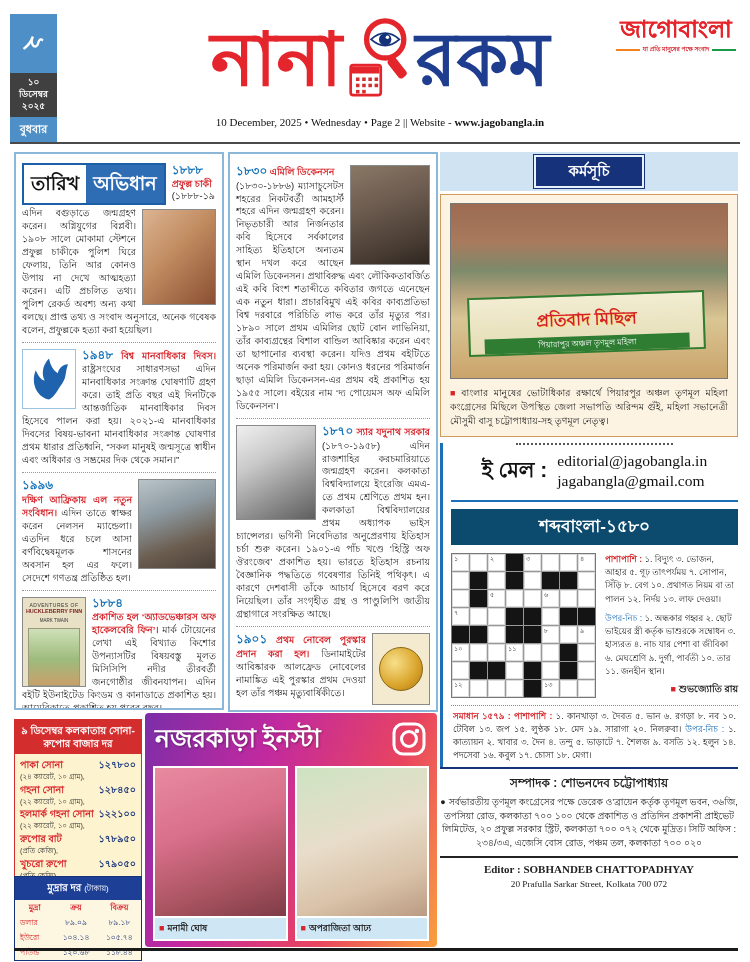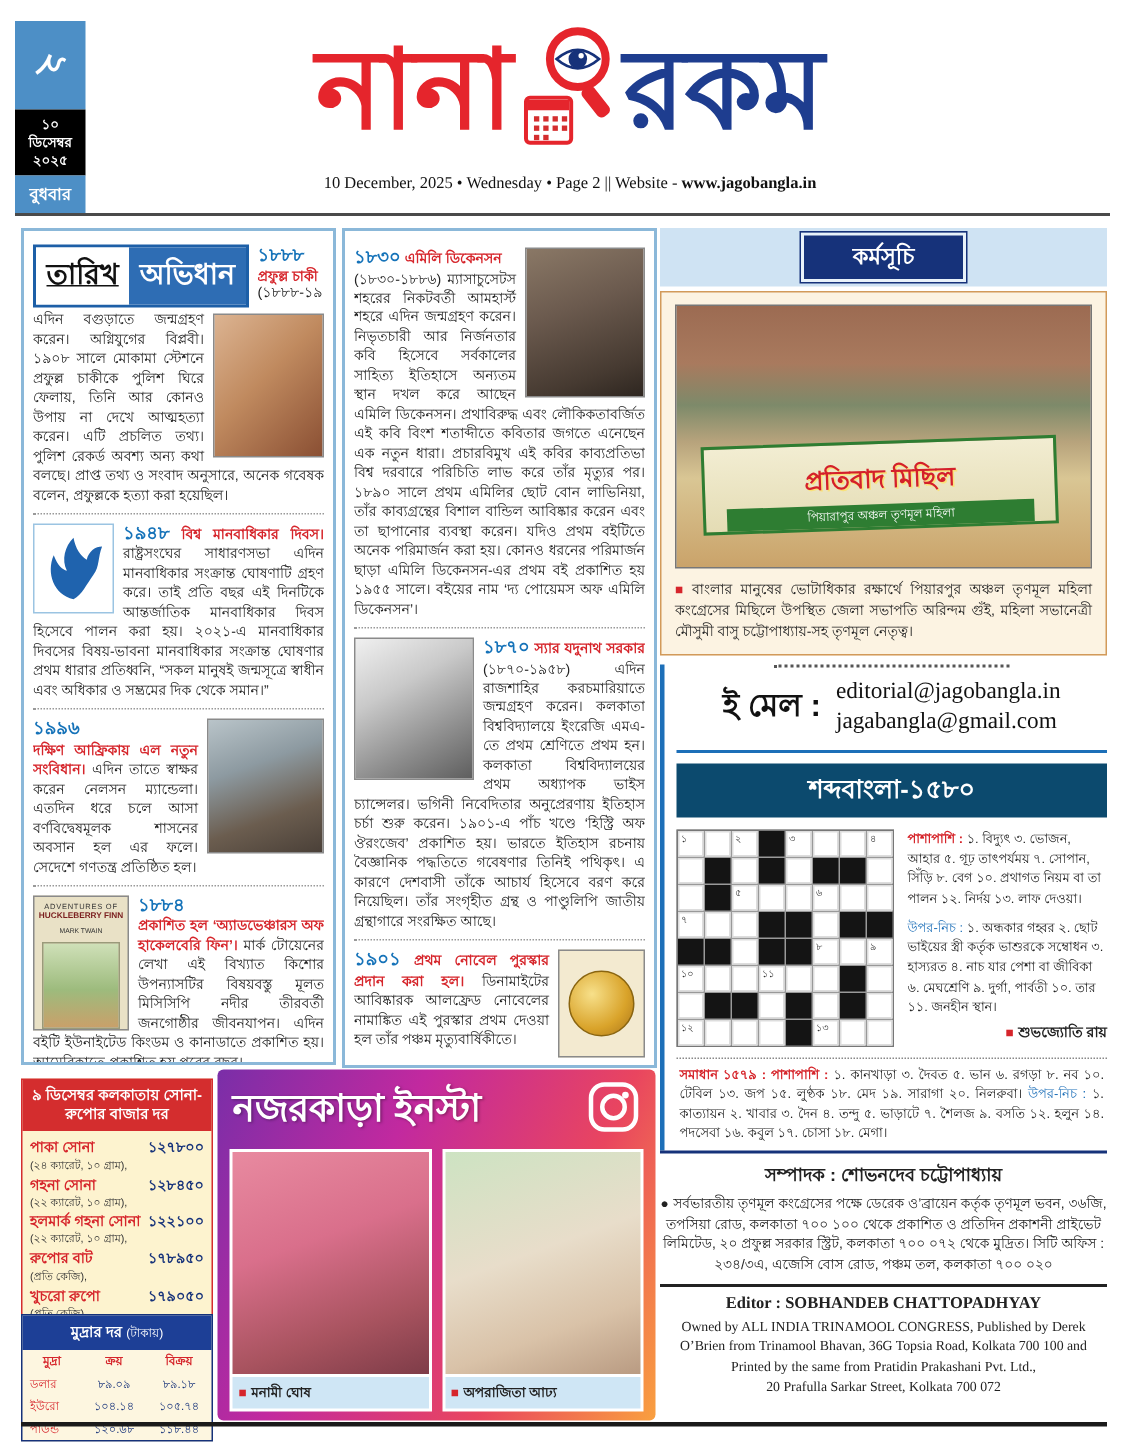--- a/index.html
+++ b/index.html
@@ -3,21 +3,21 @@
 <meta charset="utf-8">
 <style>
   * { box-sizing: border-box; }
   body { margin:0; background:#fff; font-family:"Liberation Sans", sans-serif; color:#222; }
   .page { position:relative; width:750px; height:962px; background:#fff; overflow:hidden; }
 
   
   .edition-box { position:absolute; left:10px; top:14px; width:47px; height:130px; display:flex; flex-direction:column; }
   .edition-top { background:#4d8fc6; color:#fff; flex:1; display:flex; align-items:center; justify-content:center; }
   .edition-top span { transform:rotate(90deg); font-size:26px; font-weight:bold; }
-  .edition-date { background:#000000; color:#fff; font-size:9px; font-weight:bold; text-align:center; padding:4px 2px; line-height:1.35; }
+  .edition-date { background:#404040; color:#fff; font-size:9px; font-weight:bold; text-align:center; padding:4px 2px; line-height:1.35;font-family:Liberation Mono, monospace; }
   .edition-day { background:#4d8fc6; color:#fff; font-size:11px; font-weight:bold; text-align:center; padding:4px 0; }
   .masthead-center { position:absolute; left:140px; top:6px; width:480px; text-align:center; }
   .masthead-title { display:flex; align-items:center; justify-content:center; gap:6px; height:108px; }
   .title-red { color:#e5252c; font-size:74px; font-weight:bold; line-height:1; }
   .title-blue { color:#1e3d8f; font-size:74px; font-weight:bold; line-height:1; }
   .dateline { margin-top:2px; font-size:11px; font-family:"Liberation Serif", serif; color:#111; }
   .dateline b { font-weight:bold; }
   .logo-box { position:absolute; right:14px; top:18px; width:120px; text-align:center; }
   .logo-text { color:#e5252c; font-weight:bold; font-size:23px; line-height:1; text-shadow:0 0 0 #e5252c; }
   .logo-tagline { margin-top:3px; display:flex; align-items:center; gap:3px; justify-content:center; }
@@ -34,21 +34,21 @@
   .entry { font-size:9.4px; line-height:1.38; text-align:justify; padding:4px 0 5px; border-bottom:1px dotted #999; overflow:hidden; }
   .entry:last-child { border-bottom:none; }
   .year  { color:#1673b9; font-weight:bold; font-size:12px; }
   .ename { color:#d6252b; font-weight:bold; }
   .photo { border:1px solid #8a8a8a; }
   .fr { float:right; margin:2px 0 2px 6px; }
   .fl { float:left;  margin:2px 6px 2px 0; }
 
   .dict-header { display:flex; align-items:flex-start; margin-bottom:2px; }
   .dict-h-box { border:2px solid #1d5fa7; display:flex; align-items:stretch; }
-  .dict-h-box .w1 { padding:6px 7px; font-size:19px; font-weight:bold; color:#111; background:#fff;text-decoration:underline; }
+  .dict-h-box .w1 { padding:6px 7px; font-size:19px; font-weight:bold; color:#111; background:#fff; }
   .dict-h-box .w2 { padding:6px 7px; font-size:19px; font-weight:bold; color:#fff; background:#2e6db4; }
   .dict-h-right { margin-left:6px; line-height:1.25; }
   .dict-h-right .dates { font-size:9.5px; color:#222; }
 
   .book-cover { width:64px; height:90px; background:#e9e1c6; border:1px solid #8a8a8a; text-align:center; padding-top:4px; }
   .book-cover .b1 { font-size:5px; color:#333; letter-spacing:.5px; }
   .book-cover .b2 { font-size:5.5px; color:#7a1d1d; font-weight:bold; }
   .book-cover .b3 { font-size:4.5px; color:#333; margin-top:2px; }
   .book-cover .bart { margin:4px auto 0; width:52px; height:58px; background:linear-gradient(180deg,#cfe0b8 0%,#9dbb7d 55%,#c9a06a 100%); border:1px solid #9a9a7a; }
 
@@ -160,20 +160,28 @@
           <rect x="50" y="46" width="11" height="26" rx="4" transform="rotate(-38 55.5 59)" fill="#e5252c"></rect>
         </svg>
       </span>
       <span class="title-blue">রকম</span>
     </div>
     <div class="dateline">
       <span>10 December, 2025 • Wednesday • Page 2 || Website - </span><b>www.jagobangla.in</b>
     </div>
   </div>
 
+  <div class="logo-box">
+    <div class="logo-text">জাগোবাংলা</div>
+    <div class="logo-tagline">
+      <span class="bar-o"></span>
+      <span class="tg">যা প্রতি মানুষের পক্ষে সংবাদ</span>
+      <span class="bar-g"></span>
+    </div>
+  </div>
 
   <div class="header-rule"></div>
 
   <section class="col-left">
     <div class="entry">
       <div class="dict-header">
         <div class="dict-h-box">
           <span class="w1">তারিখ</span>
           <span class="w2">অভিধান</span>
         </div>
@@ -395,21 +403,20 @@
     <div class="pub-bn">
       <div class="pub-bn-title">সম্পাদক : শোভনদেব চট্টোপাধ্যায়</div>
       <div class="pub-bn-body">
         <span class="sq" style="color:#222;">●</span><span>সর্বভারতীয় তৃণমূল কংগ্রেসের পক্ষে ডেরেক ও’ব্রায়েন কর্তৃক তৃণমূল ভবন, ৩৬জি, তপসিয়া রোড, কলকাতা ৭০০ ১০০ থেকে প্রকাশিত ও প্রতিদিন প্রকাশনী প্রাইভেট লিমিটেড, ২০ প্রফুল্ল সরকার স্ট্রিট, কলকাতা ৭০০ ০৭২ থেকে মুদ্রিত। সিটি অফিস : ২৩৪/৩এ, এজেসি বোস রোড, পঞ্চম তল, কলকাতা ৭০০ ০২০</span>
       </div>
     </div>
 
     <div class="pub-en">
       <div class="pub-en-title">Editor : SOBHANDEB CHATTOPADHYAY</div>
       <div>
-          <div>Owned by ALL INDIA TRINAMOOL CONGRESS, Published by Derek O’Brien from Trinamool Bhavan, 36G Topsia Road, Kolkata 700 100 and Printed by the same from Pratidin Prakashani Pvt. Ltd.,</div>
           <div>20 Prafulla Sarkar Street, Kolkata 700 072</div>
         </div>
     </div>
   </aside>
 
   <div class="gold-box">
     <div class="gold-header">৯ ডিসেম্বর কলকাতায় সোনা-রুপোর বাজার দর</div>
     <div class="gold-items">
         <div class="g-row">
           <span class="g-name">পাকা সোনা</span>

